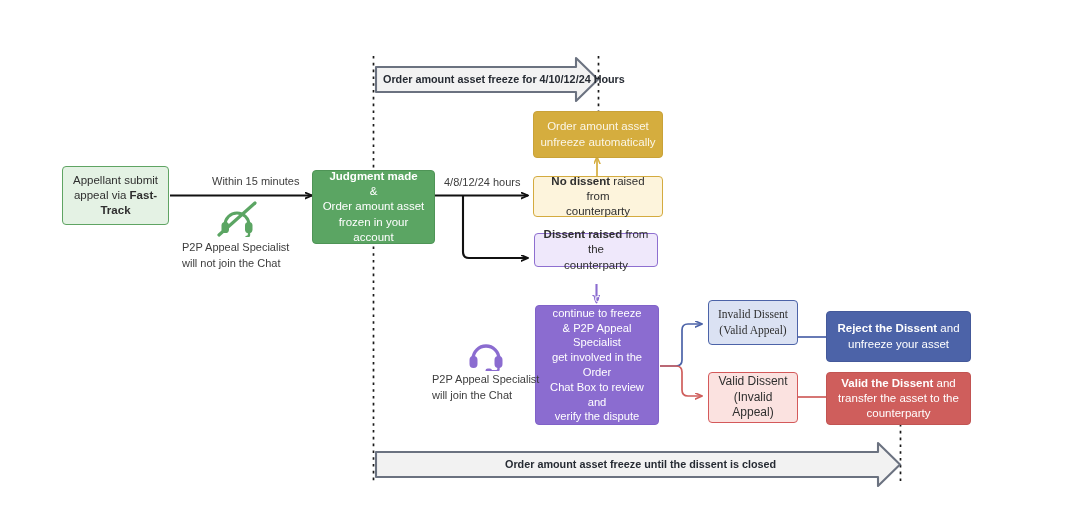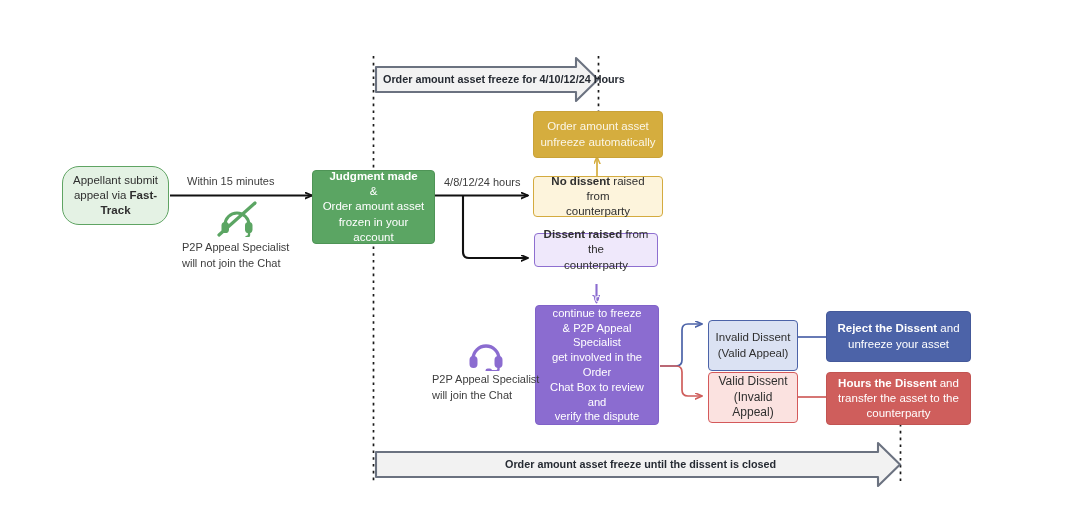--- a/index.html
+++ b/index.html
@@ -178,24 +178,24 @@
     <path d="M660,366 L676,366 Q682,366 682,372 L682,390 Q682,396 688,396 L702,396" fill="none" stroke="#cf5e5c" stroke-width="1.7" stroke-linejoin="round" marker-end="url(#ah-red)"></path>
 
     <line x1="797" y1="337" x2="826" y2="337" stroke="#4c63a8" stroke-width="1.7"></line>
 
     <line x1="797" y1="397" x2="826" y2="397" stroke="#cf5e5c" stroke-width="1.7"></line>
   </svg>
 
   <div class="banner-text" style="left:383px; top:73px;">Order amount asset freeze for 4/10/12/24 Hours</div>
   <div class="banner-text" style="left:505px; top:458px;">Order amount asset freeze until the dissent is closed</div>
 
-  <div class="edge-label" style="left:187px; top:175px;">Within 15 minutes</div>
+  <div class="edge-label" style="left:212px; top:175px;">Within 15 minutes</div>
   <div class="edge-label" style="left:444px; top:176px;">4/8/12/24 hours</div>
 
-  <div class="node n-appellant" style="left:62px; top:166px; width:107px; height:59px;border-radius:17px;">
+  <div class="node n-appellant" style="left:62px; top:166px; width:107px; height:59px;">
     <span class="txt">
       <span>Appellant submit</span><br>
       <span>appeal via </span><b>Fast-Track</b>
     </span>
   </div>
 
   <div class="node n-judgment" style="left:312px; top:170px; width:123px; height:74px;">
     <span class="txt">
       <b>Judgment made</b><br>
       <span>&amp;</span><br>
@@ -229,21 +229,21 @@
     <span class="txt">
       <span>Order amount asset</span><br>
       <span>continue to freeze</span><br>
       <span>&amp; P2P Appeal Specialist</span><br>
       <span>get involved in the Order</span><br>
       <span>Chat Box to review and</span><br>
       <span>verify the dispute again</span>
     </span>
   </div>
 
-  <div class="node n-invalid-dissent" style="left:708px; top:320px; width:90px; height:51px;">
+  <div class="node n-invalid-dissent" style="left:708px; top:300px; width:90px; height:45px;font-family:Liberation Serif, serif;">
     <span class="txt">
       <span>Invalid Dissent</span><br>
       <span>(Valid Appeal)</span>
     </span>
   </div>
 
   <div class="node n-reject" style="left:826px; top:311px; width:145px; height:51px;">
     <span class="txt">
       <b>Reject the Dissent</b><span> and</span><br>
       <span>unfreeze your asset</span>
@@ -252,21 +252,21 @@
 
   <div class="node n-valid-dissent" style="left:708px; top:372px; width:90px; height:51px;">
     <span class="txt">
       <span>Valid Dissent</span><br>
       <span>(Invalid Appeal)</span>
     </span>
   </div>
 
   <div class="node n-accept" style="left:826px; top:372px; width:145px; height:53px;">
     <span class="txt">
-      <b>Hours the Dissent</b><span> and</span><br>
+      <b>Valid the Dissent</b><span> and</span><br>
       <span>transfer the asset to the</span><br>
       <span>counterparty</span>
     </span>
   </div>
 
   <div class="icon-wrap" style="left:215px; top:201px; width:44px; height:36px;">
     <svg width="44" height="36" viewBox="0 0 44 36" xmlns="http://www.w3.org/2000/svg">
 
       <path d="M10,24 A12,12 0 0 1 34,24" fill="none" stroke="#5ba563" stroke-width="3.1" stroke-linecap="round"></path>
 

